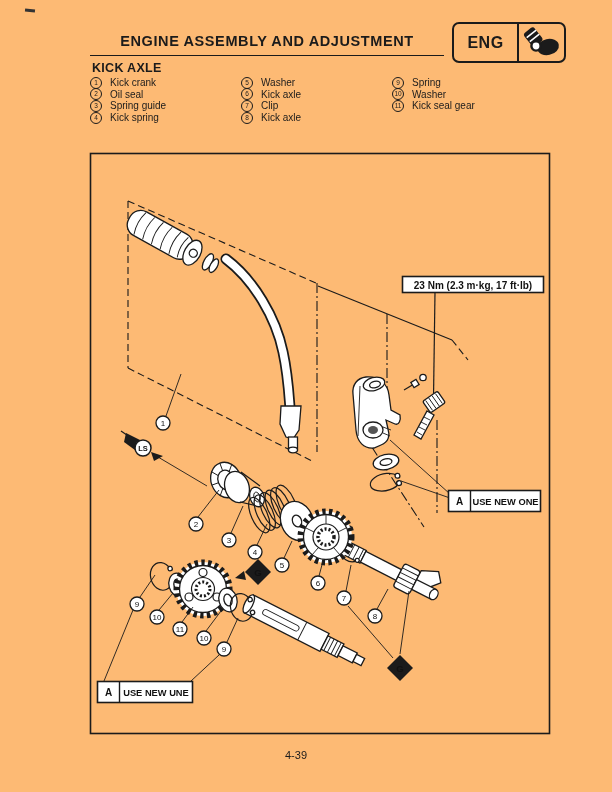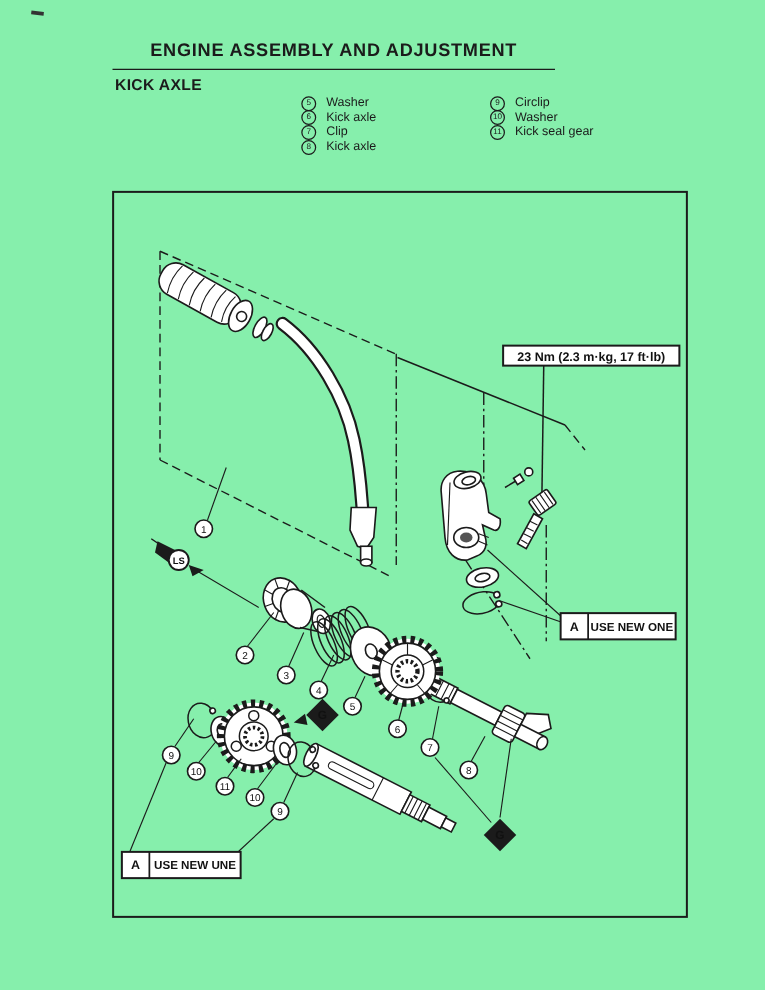--- a/index.html
+++ b/index.html
@@ -1,16 +1,16 @@
 <!DOCTYPE html>
 <html><head>
 <meta charset="utf-8">
 <style>
   html,body{margin:0;padding:0;background:#e8e8e8;}
-  #page{position:relative;width:612px;height:792px;background:#86efac;overflow:hidden;
+  #page{position:relative;width:612px;height:792px;background:#fdba74;overflow:hidden;
         font-family:"Liberation Sans","DejaVu Sans",sans-serif;color:#1b1b1b;}
   .abs{position:absolute;}
   
   #page-title{left:90px;top:33px;width:354px;text-align:center;font-size:14.5px;font-weight:bold;letter-spacing:.6px;}
   #title-rule{left:90px;top:55px;width:354px;height:0;border-top:1.8px solid #1b1b1b;}
   #corner-tick{left:25px;top:9px;width:10px;height:3px;background:#333;transform:rotate(6deg);}
   #eng-box{left:452px;top:22px;width:110px;height:37px;border:2px solid #1b1b1b;border-radius:7px;display:flex;}
   #eng-cell{width:63px;border-right:2px solid #1b1b1b;display:flex;align-items:center;justify-content:center;
             font-size:16px;font-weight:bold;letter-spacing:.5px;}
   #eng-icon-cell{flex:1;display:flex;align-items:center;justify-content:center;}
@@ -36,23 +36,55 @@
   .cnum{font-family:"Liberation Sans","DejaVu Sans",sans-serif;font-size:8px;fill:#111;text-anchor:middle;}
 </style>
 </head>
 <body>
 
 <div id="page">
 
   <div class="abs" id="corner-tick"></div>
   <div class="abs" id="page-title">ENGINE ASSEMBLY AND ADJUSTMENT</div>
   <div class="abs" id="title-rule"></div>
+  <div class="abs" id="eng-box">
+    <div id="eng-cell">ENG</div>
+    <div id="eng-icon-cell">
+      <svg width="42" height="32" viewBox="0 0 42 32">
+        <g transform="translate(16,14) rotate(-38)">
+          <rect x="-7" y="-14" width="13" height="17" rx="3" class="bf"></rect>
+          <line x1="-6" y1="-9" x2="6" y2="-9" stroke="#fff" stroke-width="1.6"></line>
+          <line x1="-6" y1="-4" x2="6" y2="-4" stroke="#fff" stroke-width="1.6"></line>
+        </g>
+        <ellipse cx="27" cy="20" rx="11" ry="8" class="bf" transform="rotate(-12 27 20)"></ellipse>
+        <circle cx="15" cy="19" r="4.6" fill="#fff" stroke="#1b1b1b" stroke-width="2.4"></circle>
+      </svg>
+    </div>
+  </div>
 
   <div class="abs" id="section-title">KICK AXLE</div>
 
+  <div class="abs plist" id="plist-col1">
+    <div class="prow">
+        <span class="circ">1</span>
+        <span>Kick crank</span>
+      </div>
+    <div class="prow">
+        <span class="circ">2</span>
+        <span>Oil seal</span>
+      </div>
+    <div class="prow">
+        <span class="circ">3</span>
+        <span>Spring guide</span>
+      </div>
+    <div class="prow">
+        <span class="circ">4</span>
+        <span>Kick spring</span>
+      </div>
+  </div>
   <div class="abs plist" id="plist-col2">
     <div class="prow">
         <span class="circ">5</span>
         <span>Washer</span>
       </div>
     <div class="prow">
         <span class="circ">6</span>
         <span>Kick axle</span>
       </div>
     <div class="prow">
@@ -60,21 +92,21 @@
         <span>Clip</span>
       </div>
     <div class="prow">
         <span class="circ">8</span>
         <span>Kick axle</span>
       </div>
   </div>
   <div class="abs plist" id="plist-col3">
     <div class="prow">
         <span class="circ">9</span>
-        <span>Circlip</span>
+        <span>Spring</span>
       </div>
     <div class="prow">
         <span class="circ">10</span>
         <span>Washer</span>
       </div>
     <div class="prow">
         <span class="circ">11</span>
         <span>Kick seal gear</span>
       </div>
   </div>
@@ -349,13 +381,14 @@
           <circle cx="204" cy="638" r="7" class="wf"></circle>
           <text x="204" y="641" class="cnum" font-size="7">10</text>
         </g>
       <g>
           <circle cx="224" cy="649" r="7" class="wf"></circle>
           <text x="224" y="652" class="cnum">9</text>
         </g>
     </g>
   </svg>
 
+  <div class="abs" id="page-number">4-39</div>
 </div>
 
 </body></html>

